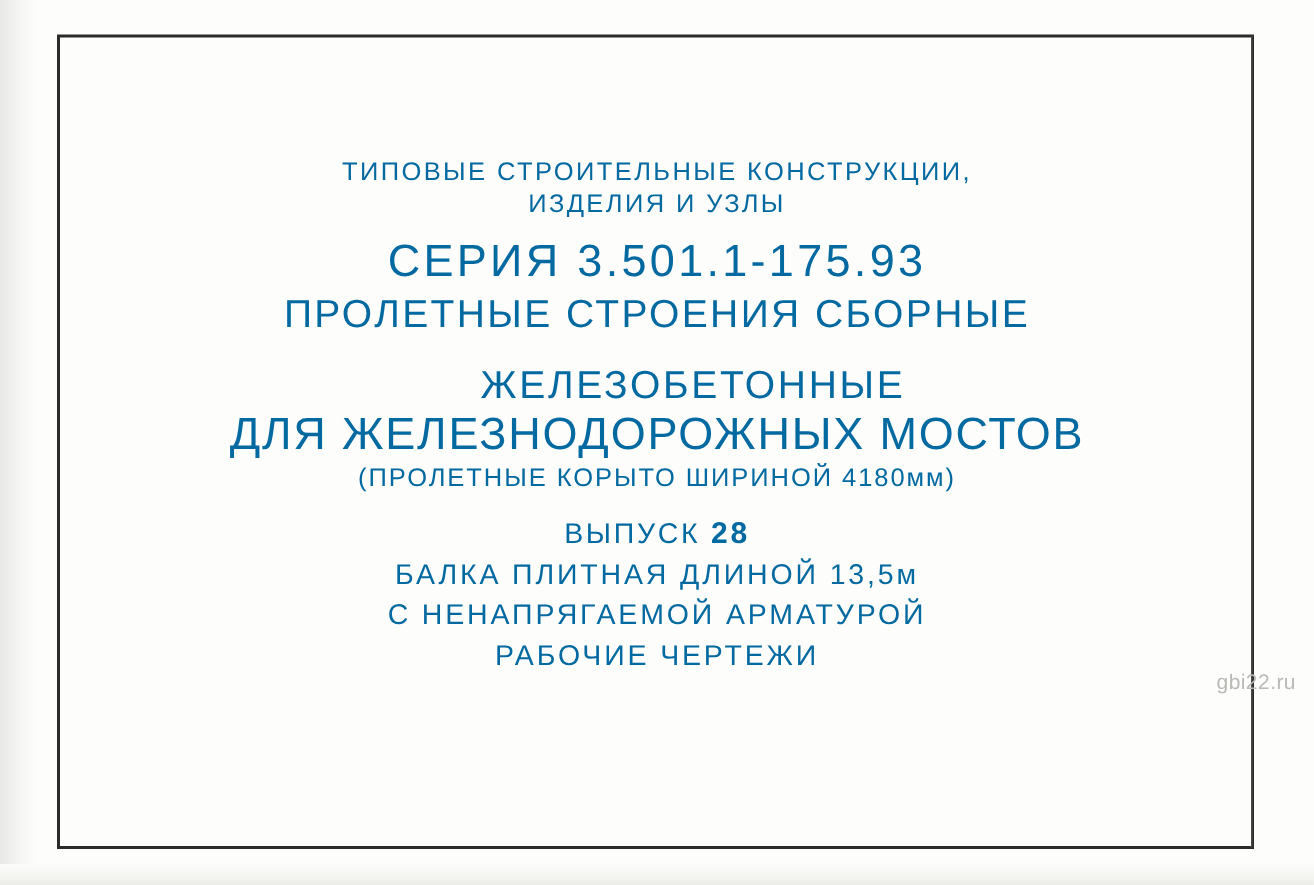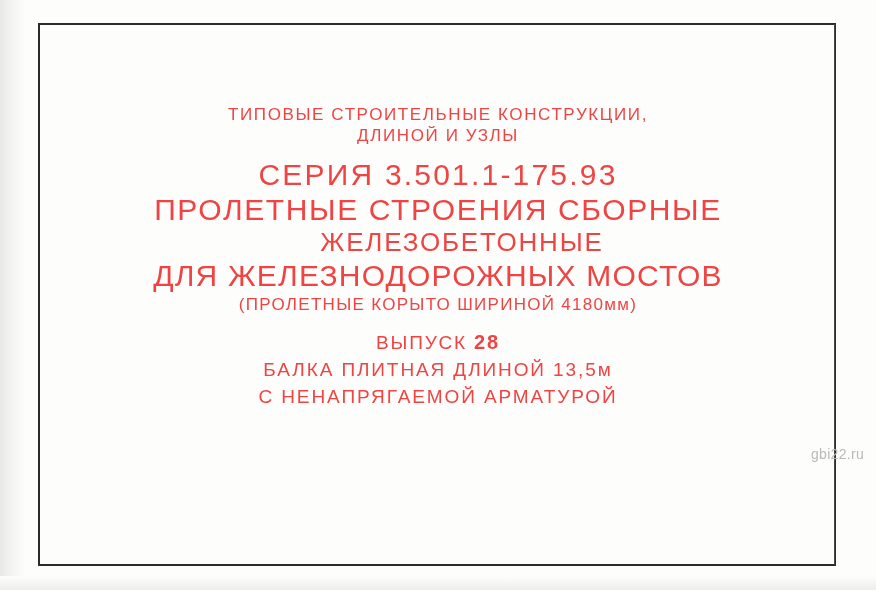--- a/index.html
+++ b/index.html
@@ -59,21 +59,21 @@
     width: 1px;
     background: #4a4a4a;
   }
 
   .title-block {
     position: absolute;
     left: 0;
     right: 0;
     top: 104px;
     text-align: center;
-    color: #ef4444;
+    color: #0369a1;
     letter-spacing: 1px;
   }
 
   .line {
     display: block;
     white-space: nowrap;
     font-family: "Liberation Sans", sans-serif;
     font-weight: 400;
   }
 
@@ -84,31 +84,31 @@
   }
 
   .l-series {
     font-size: 30px;
     letter-spacing: 2.2px;
     margin-top: 14px;
     line-height: 30px;
   }
 
   .l-big {
-    font-size: 30px;
+    font-size: 26px;
     letter-spacing: 1.6px;
     line-height: 31px;
     margin-top: 4px;
   }
 
   .l-big2 {
     font-size: 26px;
     letter-spacing: 1.8px;
     line-height: 31px;
-    margin-top: 2px;
+    margin-top: 16px;
     padding-left: 48px;
   }
 
   .l-big3 {
     font-size: 30px;
     letter-spacing: 1.2px;
     line-height: 31px;
     margin-top: 2px;
   }
 
@@ -155,35 +155,36 @@
 <div class="page">
 
   <div class="scan-edge-left"></div>
   <div class="scan-edge-bottom"></div>
 
   <div class="frame"></div>
 
   <div class="title-block">
 
     <span class="line l-small">ТИПОВЫЕ СТРОИТЕЛЬНЫЕ КОНСТРУКЦИИ,</span>
-    <span class="line l-small">ДЛИНОЙ И УЗЛЫ</span>
+    <span class="line l-small">ИЗДЕЛИЯ И УЗЛЫ</span>
 
     <span class="line l-series">СЕРИЯ  3.501.1-175.93</span>
 
     <span class="line l-big">ПРОЛЕТНЫЕ СТРОЕНИЯ СБОРНЫЕ</span>
     <span class="line l-big2">ЖЕЛЕЗОБЕТОННЫЕ</span>
     <span class="line l-big3">ДЛЯ ЖЕЛЕЗНОДОРОЖНЫХ МОСТОВ</span>
 
     <span class="line l-paren">(ПРОЛЕТНЫЕ КОРЫТО  ШИРИНОЙ  4180мм)</span>
 
     <span class="line l-issue">
       <span>ВЫПУСК</span>
       <b>28</b>
     </span>
 
     <span class="line l-mid">БАЛКА  ПЛИТНАЯ  ДЛИНОЙ  13,5м</span>
     <span class="line l-mid">С НЕНАПРЯГАЕМОЙ  АРМАТУРОЙ</span>
+    <span class="line l-mid">РАБОЧИЕ ЧЕРТЕЖИ</span>
 
   </div>
 
   <div class="watermark">gbi22.ru</div>
 
 </div>
 
 </body></html>

